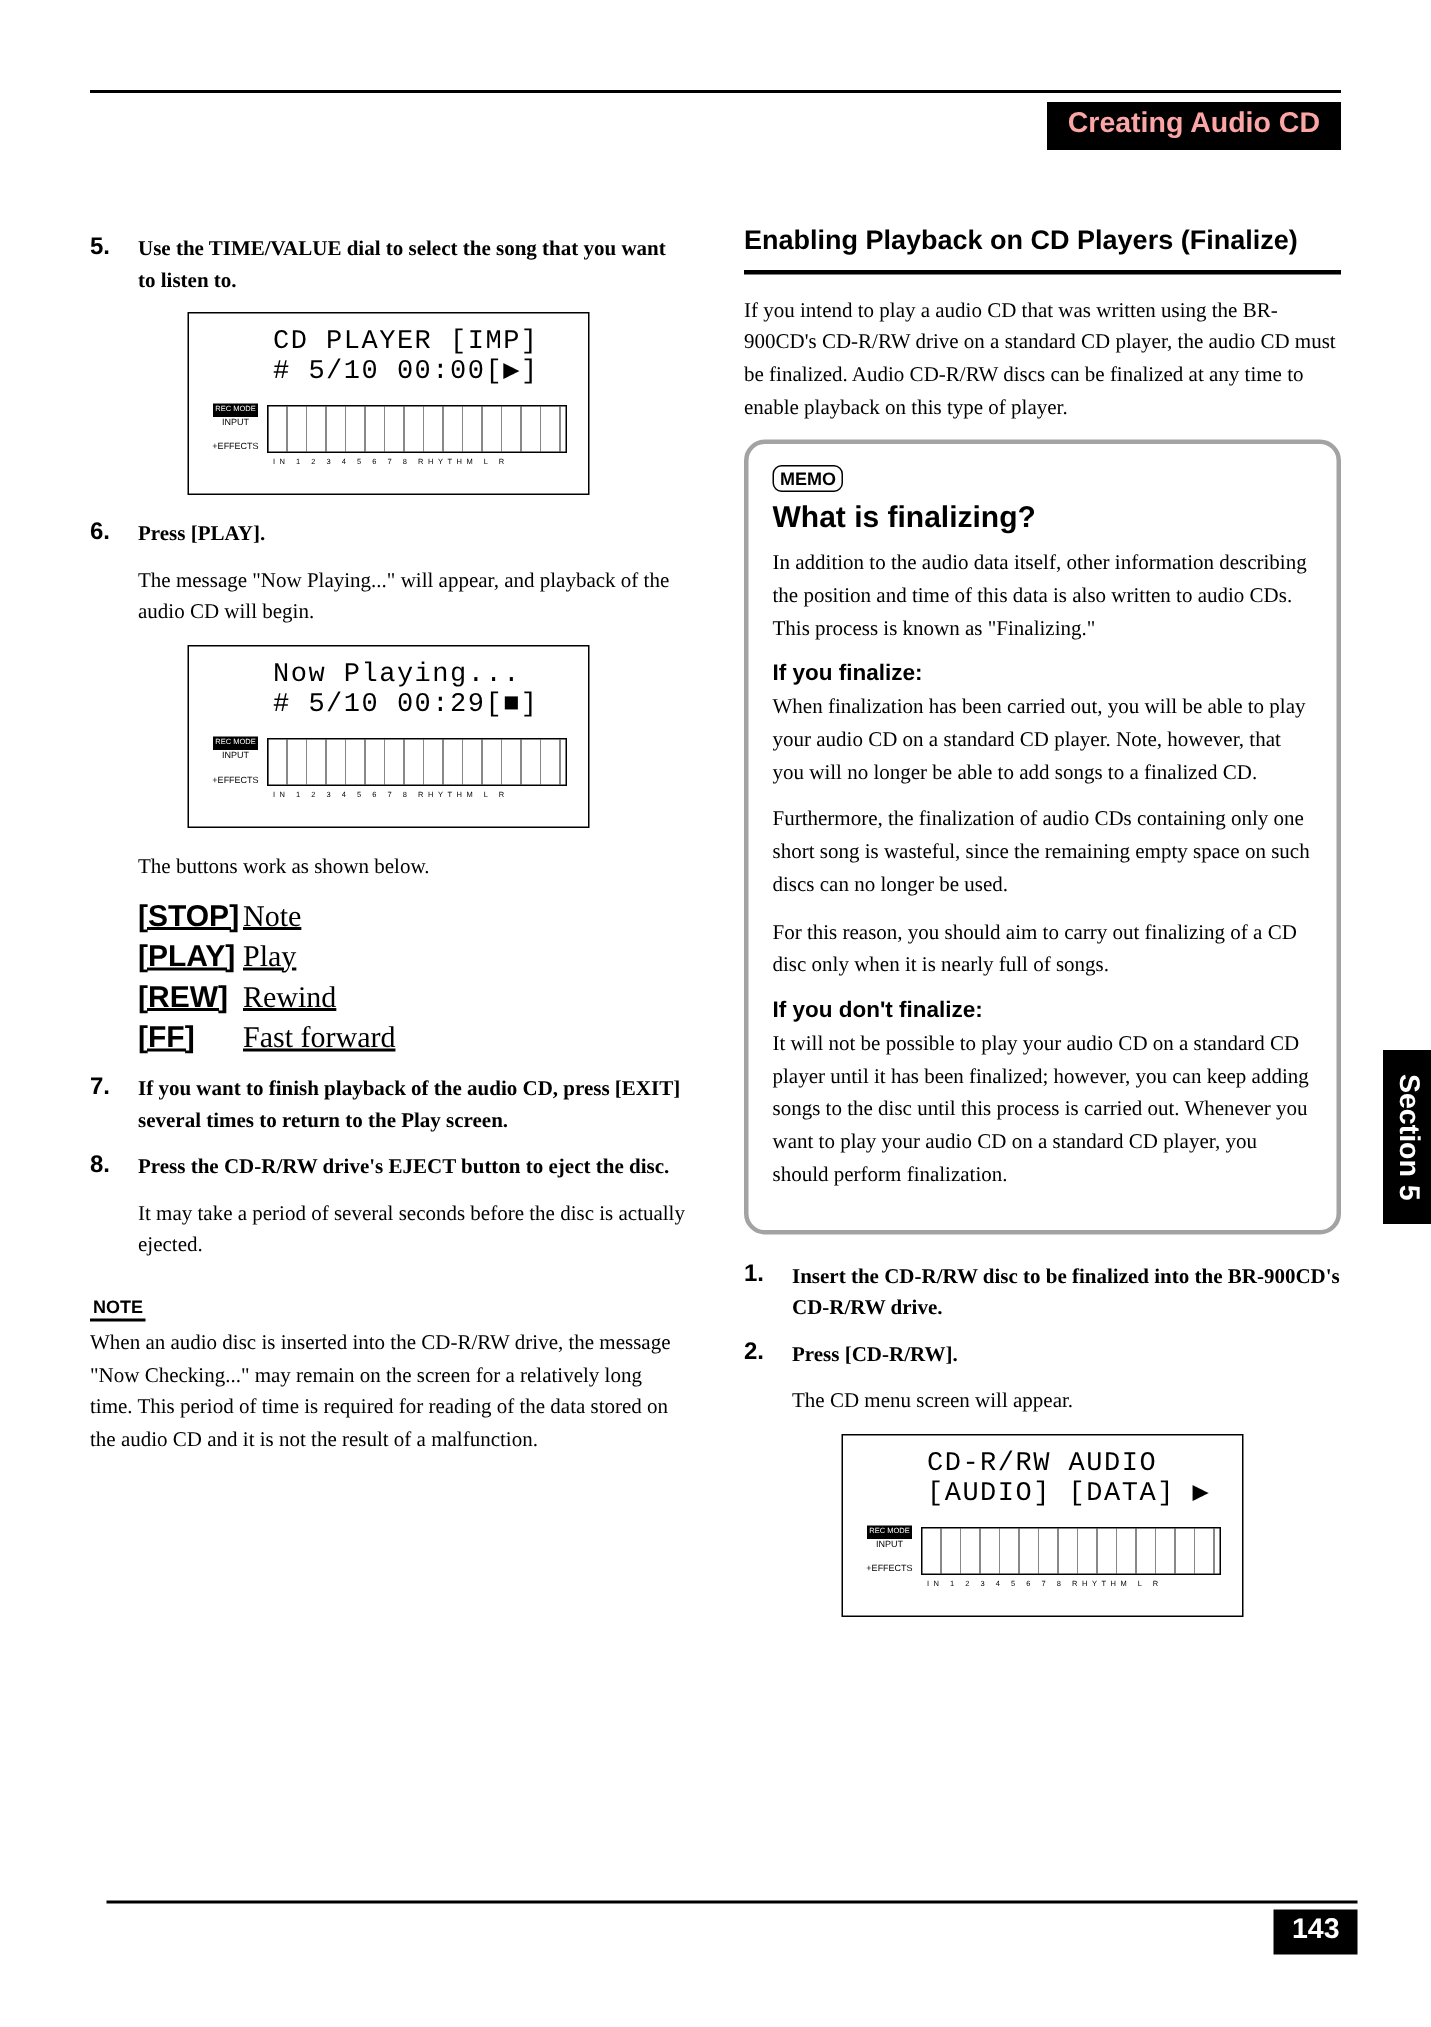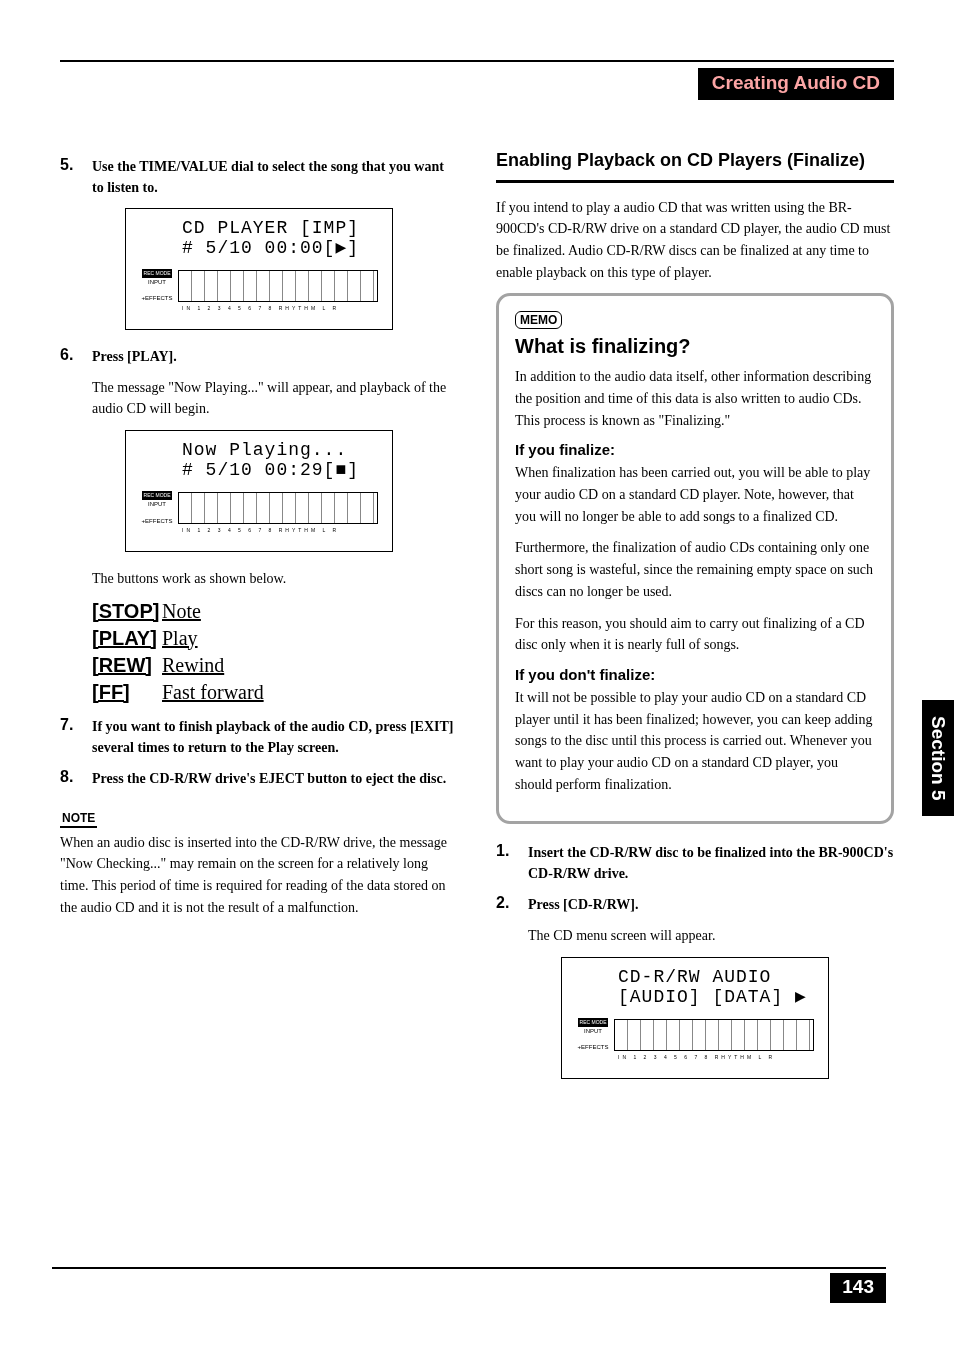--- a/index.html
+++ b/index.html
@@ -162,21 +162,21 @@
     font-family: "Arial Black", Arial, sans-serif;
     font-weight: 900;
     font-size: 19px;
     writing-mode: vertical-rl;
     padding: 16px 5px;
     border-radius: 0;
   }
   .footer {
     position: absolute;
     bottom: 48px;
-    left: 52px;
+    left: 71px;
     width: 834px;
   }
   .footer-rule1 { border-top: 2px solid #000; margin-bottom: 4px; }
   .footer-bar {
     background: #000;
     color: #fff;
     font-family: "Arial Black", Arial, sans-serif;
     font-weight: 900;
     font-size: 19px;
     padding: 3px 12px 5px;
@@ -256,20 +256,21 @@
 
     <div class="step">
       <div class="num">7.</div>
       <div class="txt">If you want to finish playback of the audio CD, press [EXIT] several times to return to the Play screen.</div>
     </div>
 
     <div class="step">
       <div class="num">8.</div>
       <div class="txt">Press the CD-R/RW drive's EJECT button to eject the disc.</div>
     </div>
+    <div class="body-text">It may take a period of several seconds before the disc is actually ejected.</div>
 
     <div class="note-icon">NOTE</div>
     <div class="body-text-noin">When an audio disc is inserted into the CD-R/RW drive, the message "Now Checking..." may remain on the screen for a relatively long time. This period of time is required for reading of the data stored on the audio CD and it is not the result of a malfunction.</div>
   </div>
 
   <div class="col">
     <div class="h2">Enabling Playback on CD Players (Finalize)</div>
     <div class="h2-rule"></div>
 
     <div class="body-text-noin">If you intend to play a audio CD that was written using the BR-900CD's CD-R/RW drive on a standard CD player, the audio CD must be finalized. Audio CD-R/RW discs can be finalized at any time to enable playback on this type of player.</div>

